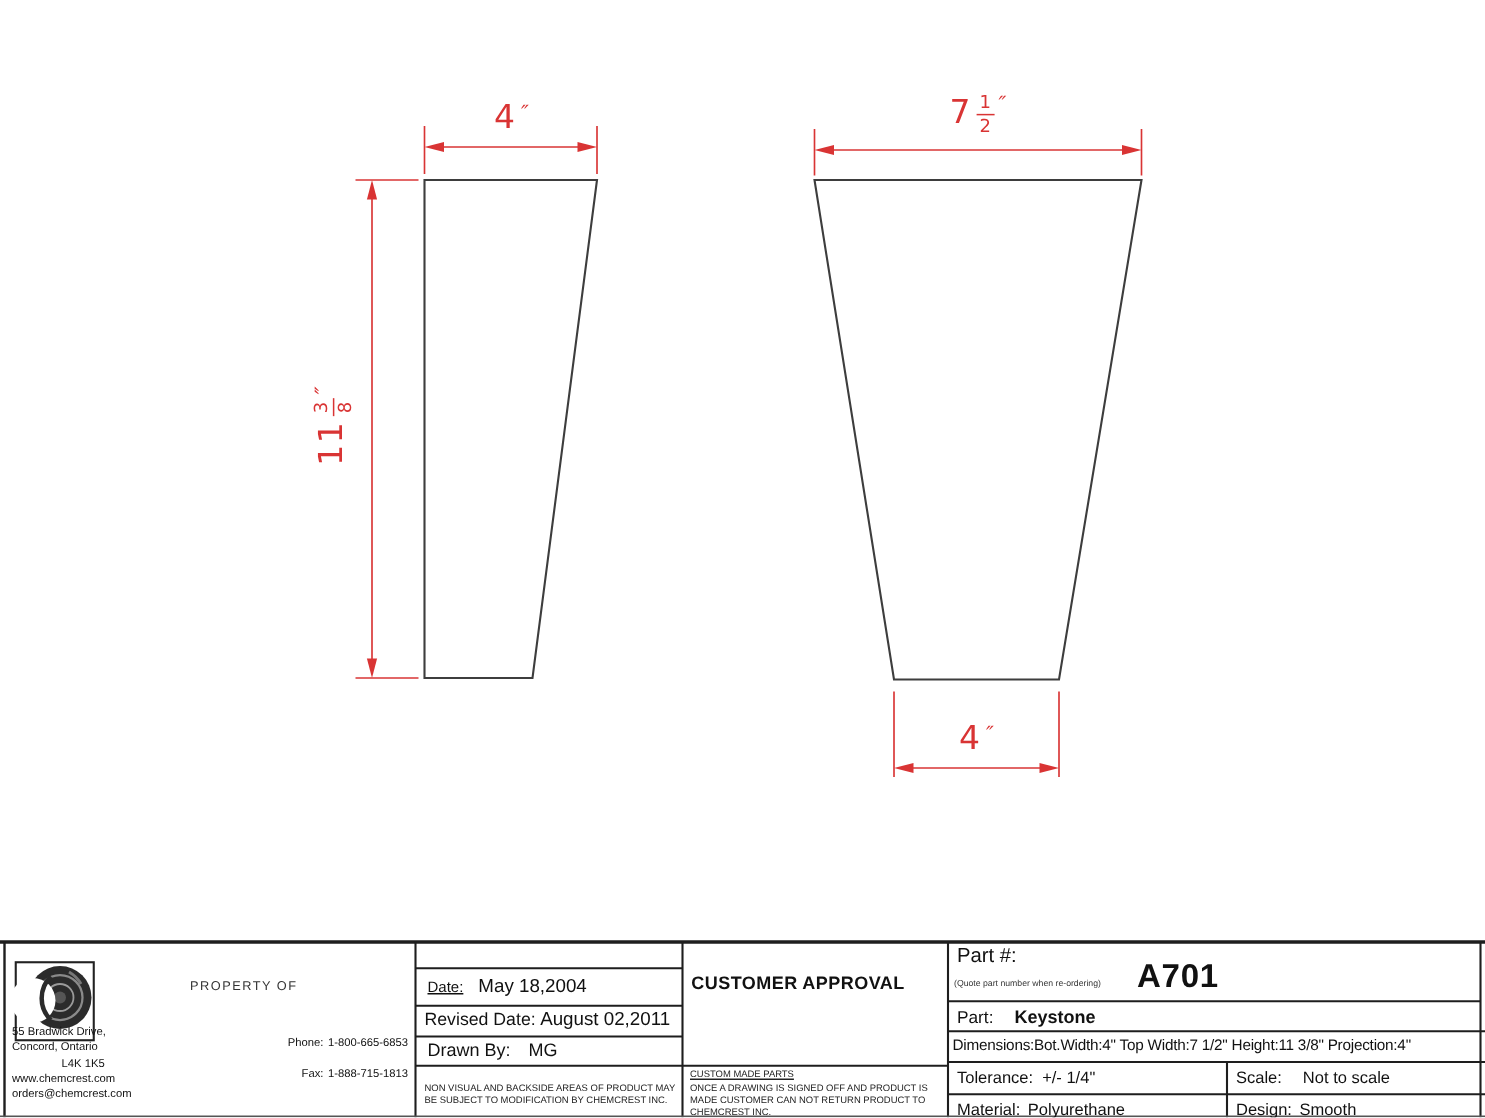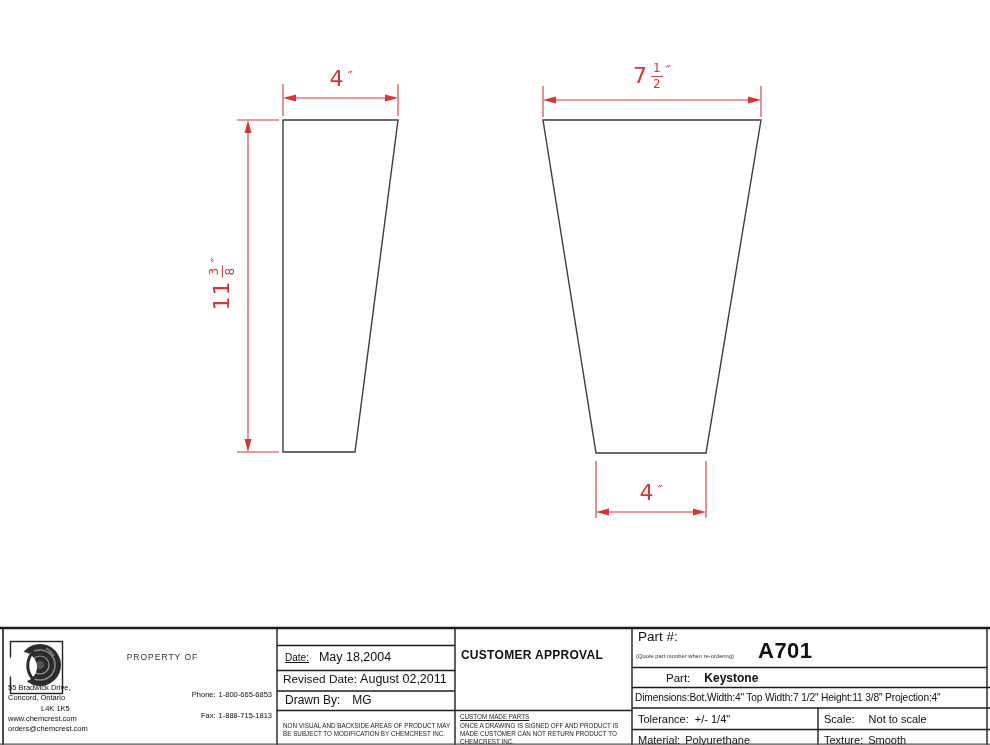--- a/index.html
+++ b/index.html
@@ -166,37 +166,37 @@
   <div class="t note wrap" style="left:283px;top:722px;width:170px;">NON VISUAL AND BACKSIDE AREAS OF PRODUCT MAY BE SUBJECT TO MODIFICATION BY CHEMCREST INC.</div>
 
   <div class="t bold center" style="left:456px;top:638px;width:152px;font-size:12px;letter-spacing:0.3px;">CUSTOMER APPROVAL</div>
   <div class="t note u" style="left:460px;top:713px;">CUSTOM MADE PARTS</div>
   <div class="t note wrap" style="left:460px;top:721.5px;width:162px;">ONCE A DRAWING IS SIGNED OFF AND PRODUCT IS MADE CUSTOMER CAN NOT RETURN PRODUCT TO CHEMCREST INC.</div>
 
   <div class="t" style="left:638px;top:630px;font-size:13.5px;">Part #:</div>
   <div class="t" style="left:636px;top:653px;font-size:5.8px;color:#333;">(Quote part number when re-ordering)</div>
   <div class="t bold" style="left:758px;top:639px;font-size:22px;letter-spacing:0.5px;">A701</div>
 
-  <div class="row" style="left:638px;top:672px;gap:14px;margin-left:28px;">
+  <div class="row" style="left:638px;top:672px;gap:14px;">
     <span style="font-size:11.5px;">Part:</span>
     <span class="bold" style="font-size:12px;">Keystone</span>
   </div>
 
   <div class="t" style="left:635px;top:692px;font-size:10.2px;letter-spacing:-0.15px;">Dimensions:Bot.Width:4" Top Width:7 1/2" Height:11 3/8" Projection:4"</div>
 
   <div class="row" style="left:638px;top:712.5px;gap:6px;font-size:11px;">
     <span>Tolerance:</span>
     <span>+/- 1/4"</span>
   </div>
   <div class="row" style="left:824px;top:712.5px;gap:14px;font-size:11px;">
     <span>Scale:</span>
     <span>Not to scale</span>
   </div>
   <div class="row" style="left:638px;top:733.5px;gap:5px;font-size:11px;">
     <span>Material:</span>
     <span>Polyurethane</span>
   </div>
   <div class="row" style="left:824px;top:733.5px;gap:5px;font-size:11px;">
-    <span>Texture:</span>
+    <span>Design:</span>
     <span>Smooth</span>
   </div>
 
 </div>
 
 </body></html>

